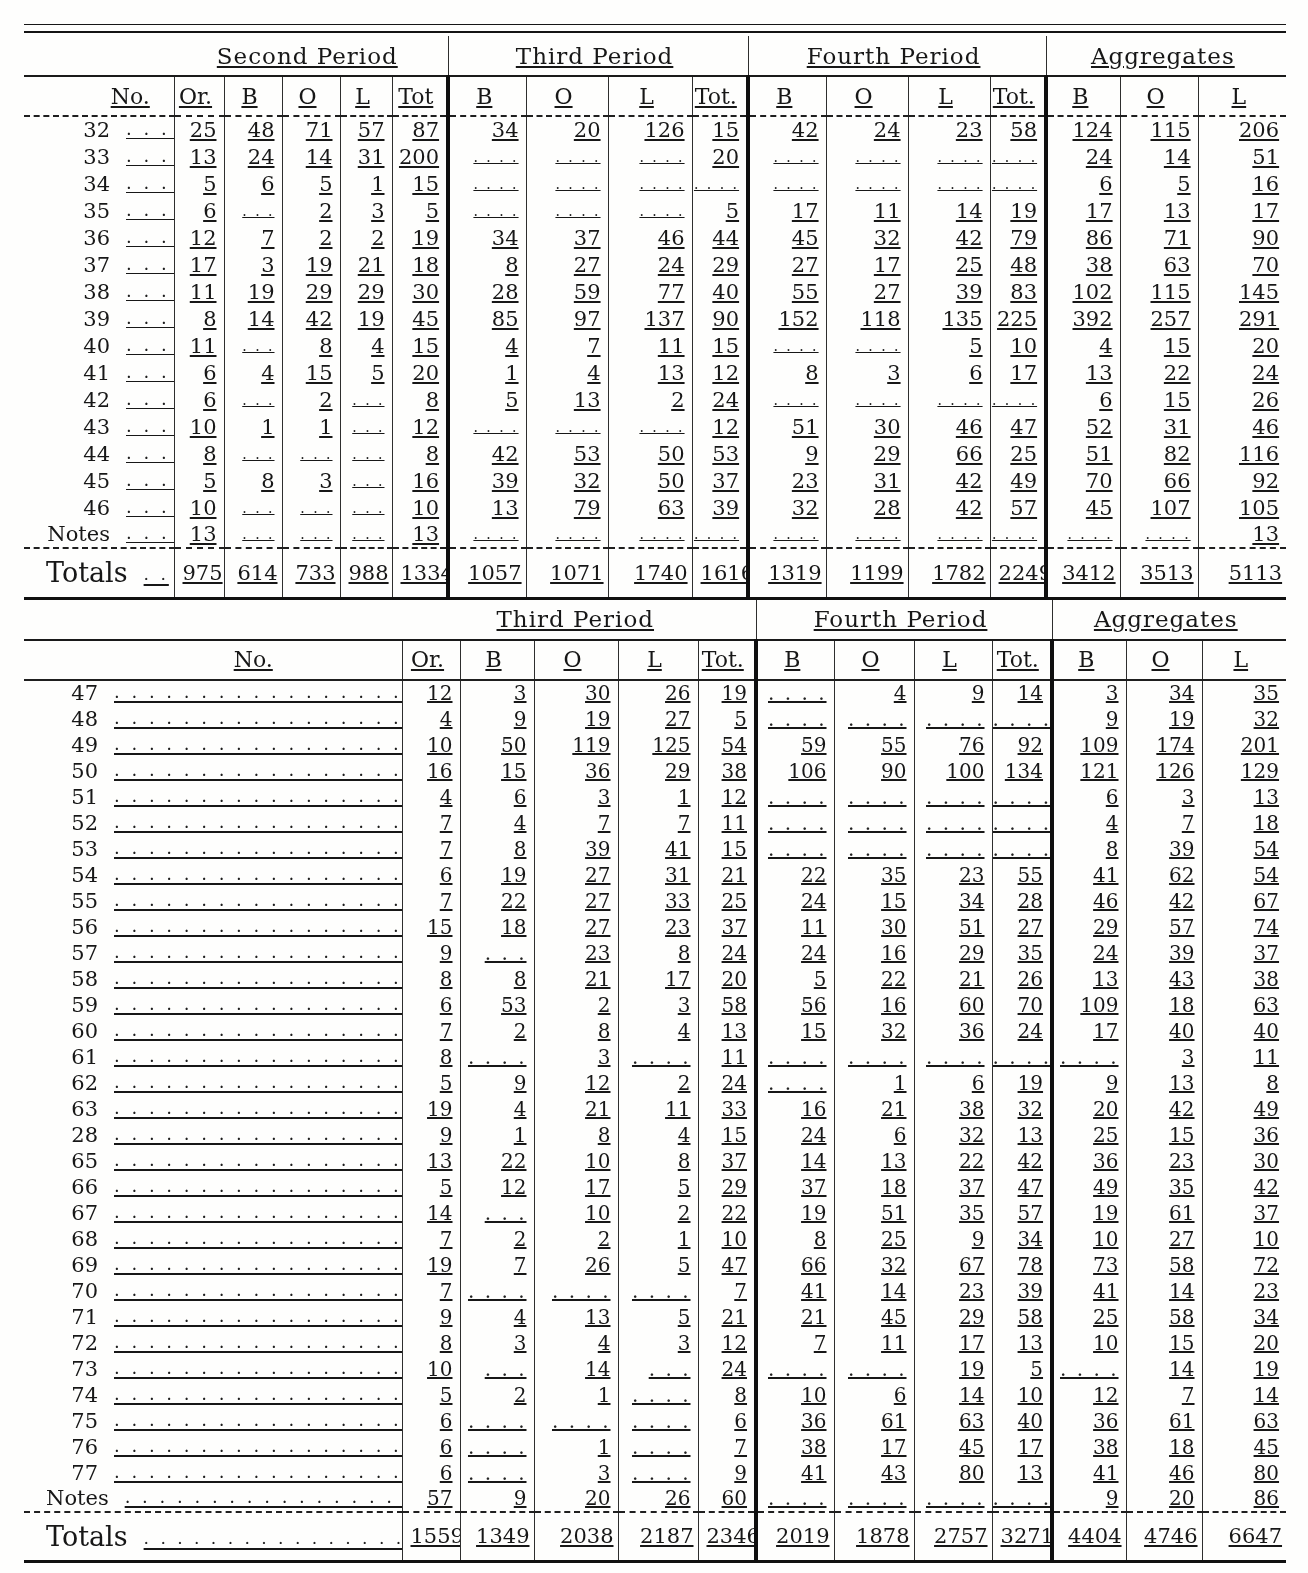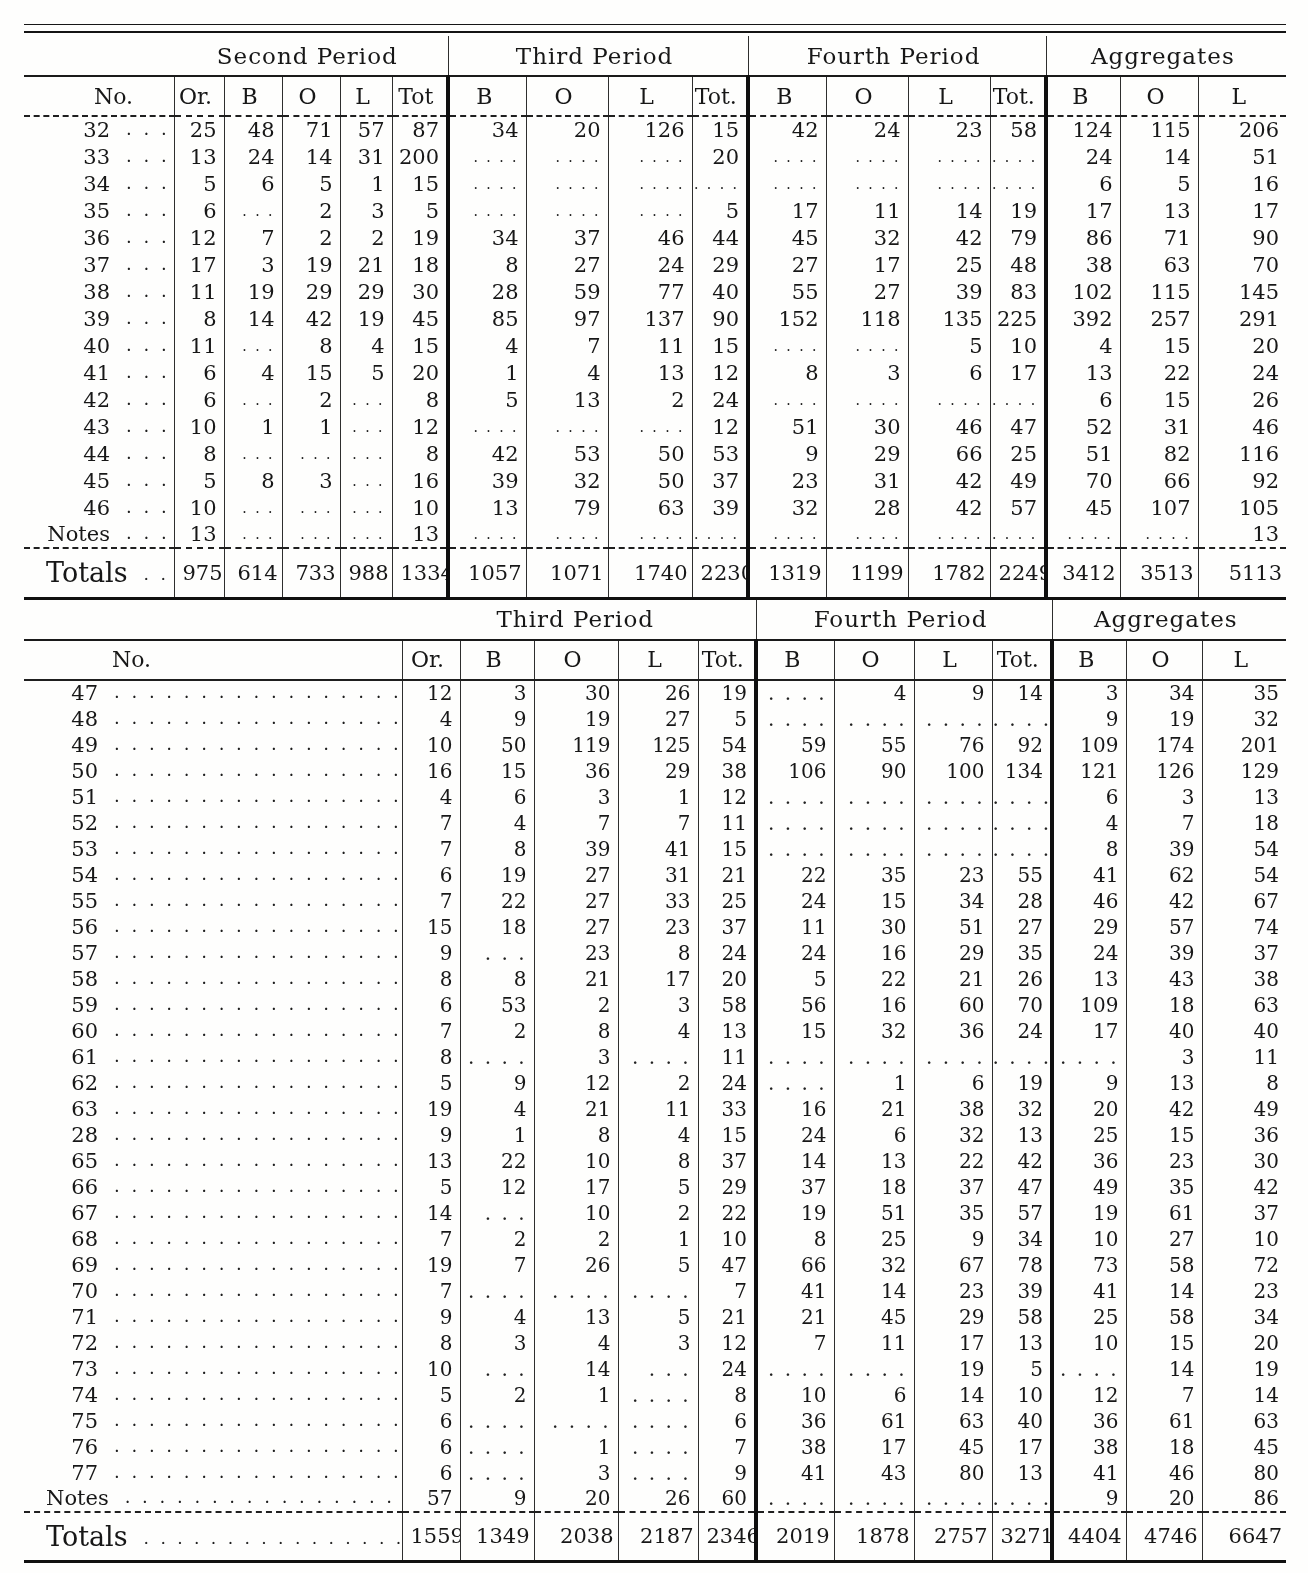--- a/index.html
+++ b/index.html
@@ -7,20 +7,21 @@
     background: #ffffff;
     font-family: "DejaVu Serif", "Liberation Serif", serif;
     color: #171717;
   }
   .sheet {
     width: 1308px; height: 1573px;
     box-sizing: border-box;
     padding: 24px 20px 0 24px;
     overflow: hidden;
     background: #fefefd;
+    text-decoration: underline;
   }
   .double-rule {
     width: 1262px; height: 6px;
     border-top: 1px solid #161616;
     border-bottom: 2px solid #141414;
     margin-bottom: 3px;
   }
   table {
     border-collapse: collapse;
     table-layout: fixed;
@@ -38,21 +39,21 @@
     font-size: 23px; text-align: center; height: 40px;
     border-bottom: 2px solid #1a1a1a;
     letter-spacing: 1px;
   }
   th.corner { border-bottom: 2px solid #1a1a1a; }
   th.colh {
     font-size: 22px; text-align: center; height: 40px;
   }
   .t1 thead tr:last-child th { border-bottom: 2px dashed #1f1f1f; }
   .t2 thead tr:last-child th { border-bottom: 2px solid #1f1f1f; }
-  th.noh { font-size: 22px; text-align: left; padding-left: 70px; }
+  th.noh { font-size: 22px; text-align: center; padding-left: 70px; }
   .t2 th.noh { padding-left: 88px; }
   
   td.v { text-align: right; font-size: 21px; }
   .t1 tbody td { height: 27px; }
   .t2 tbody td { height: 26px; font-size: 20px; }
   td.lbl { text-align: left; padding-left: 22px; }
   .rowno {
     display: inline-block; min-width: 64px; text-align: right;
     font-size: 21px;
   }
@@ -440,21 +441,21 @@
         <tr>
           <td class="lbl"><span class="rowno">Totals</span><span class="leader">. .</span></td>
           <td class="v bl">975</td>
           <td class="v bl">614</td>
           <td class="v bl">733</td>
           <td class="v bl">988</td>
           <td class="v bl">1334</td>
           <td class="v bh">1057</td>
           <td class="v bl">1071</td>
           <td class="v bl">1740</td>
-          <td class="v bl">2230</td>
+          <td class="v bl">1616</td>
           <td class="v bh">1319</td>
           <td class="v bl">1199</td>
           <td class="v bl">1782</td>
           <td class="v bl">2249</td>
           <td class="v bh">3412</td>
           <td class="v bl">3513</td>
           <td class="v bl">5113</td>
         </tr>
       </tfoot>
     </table>

